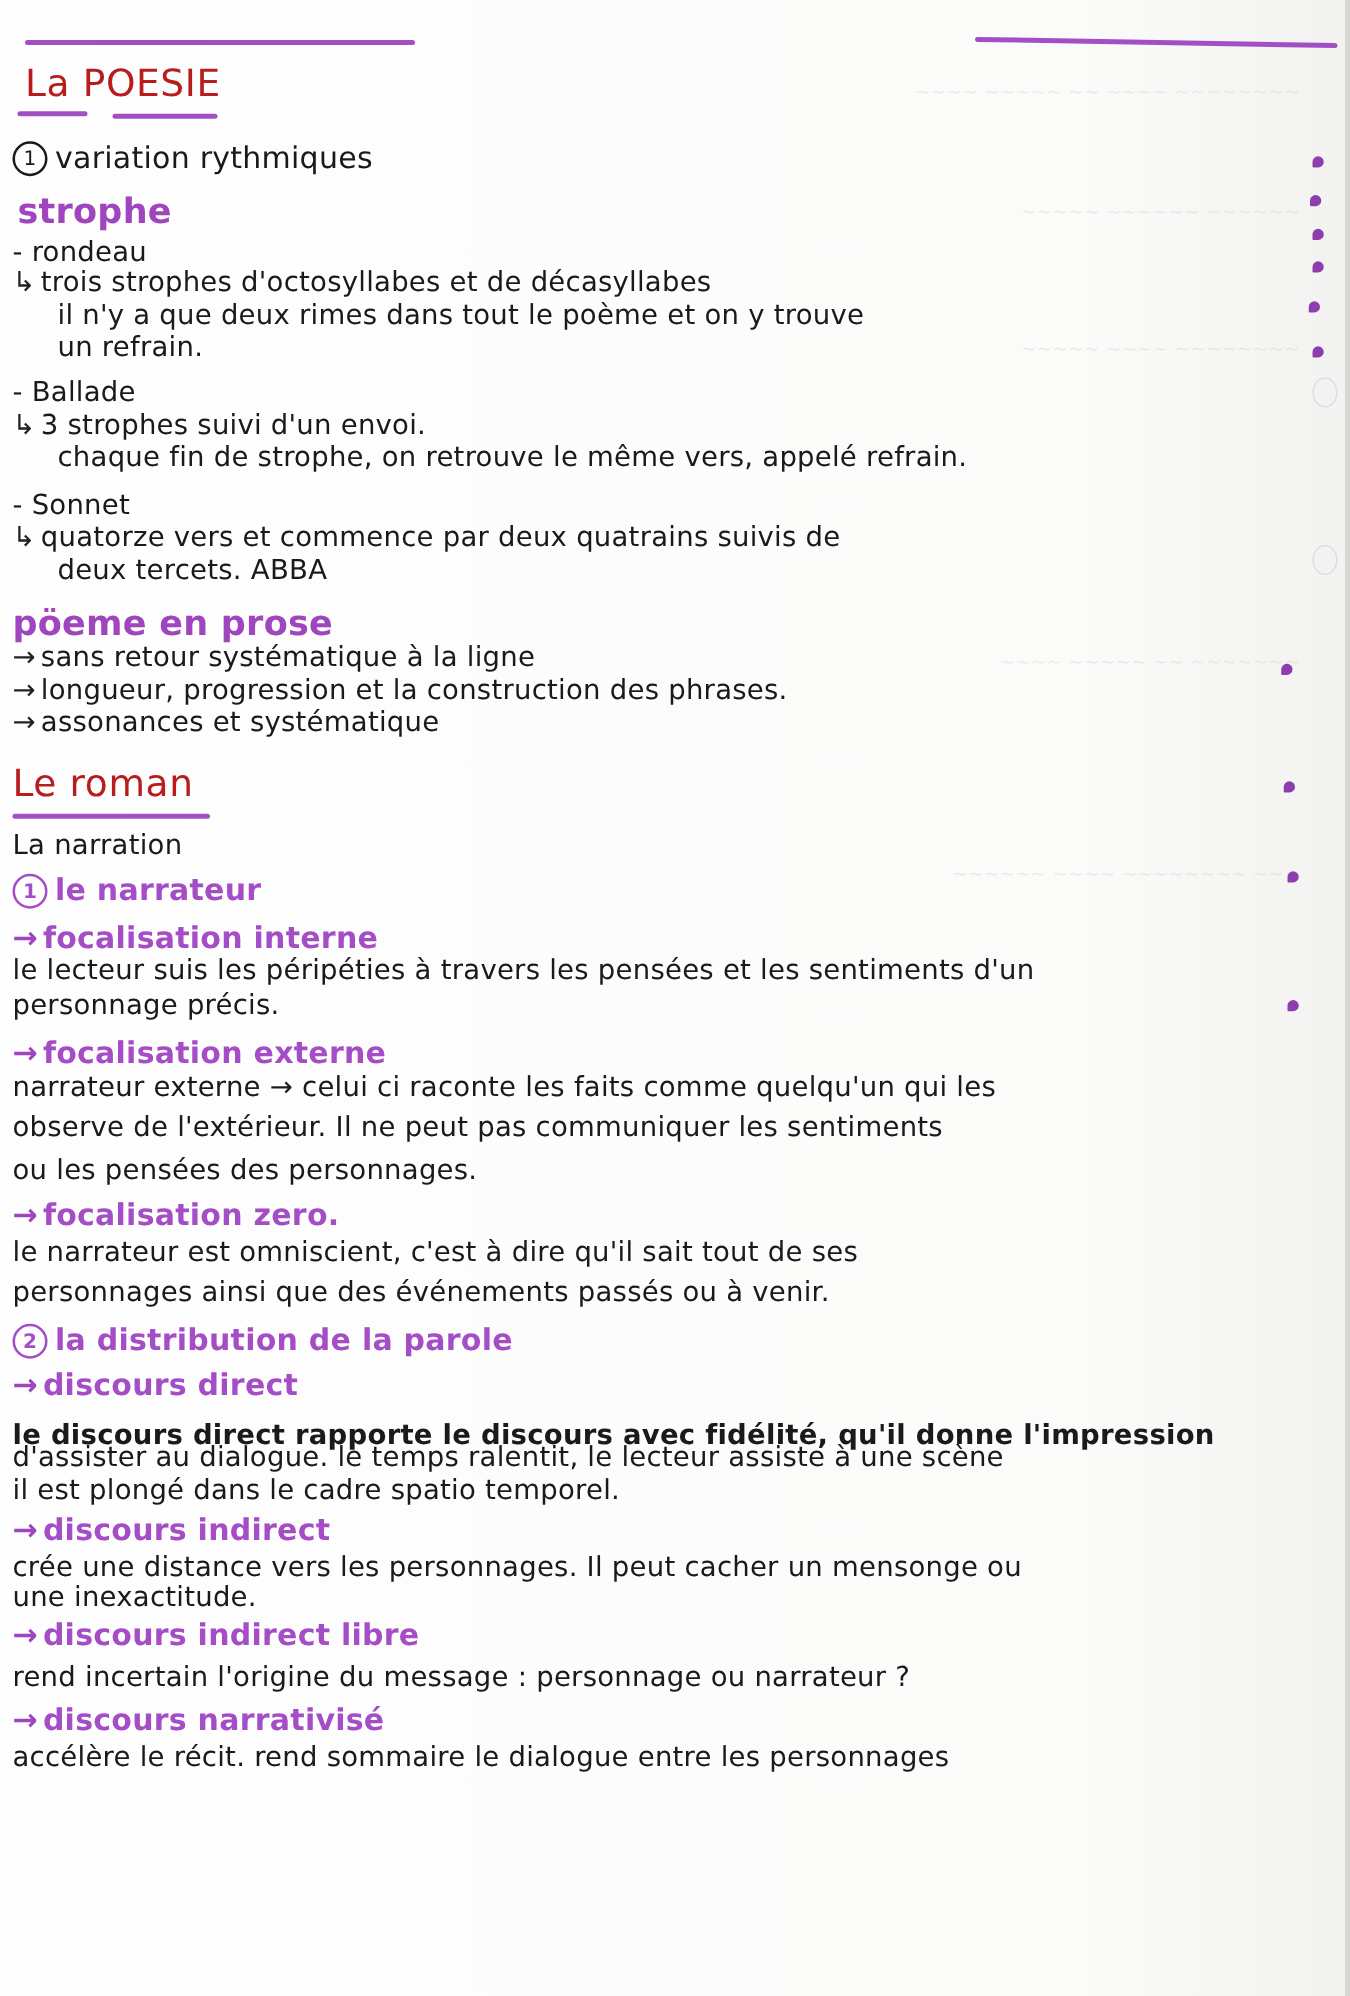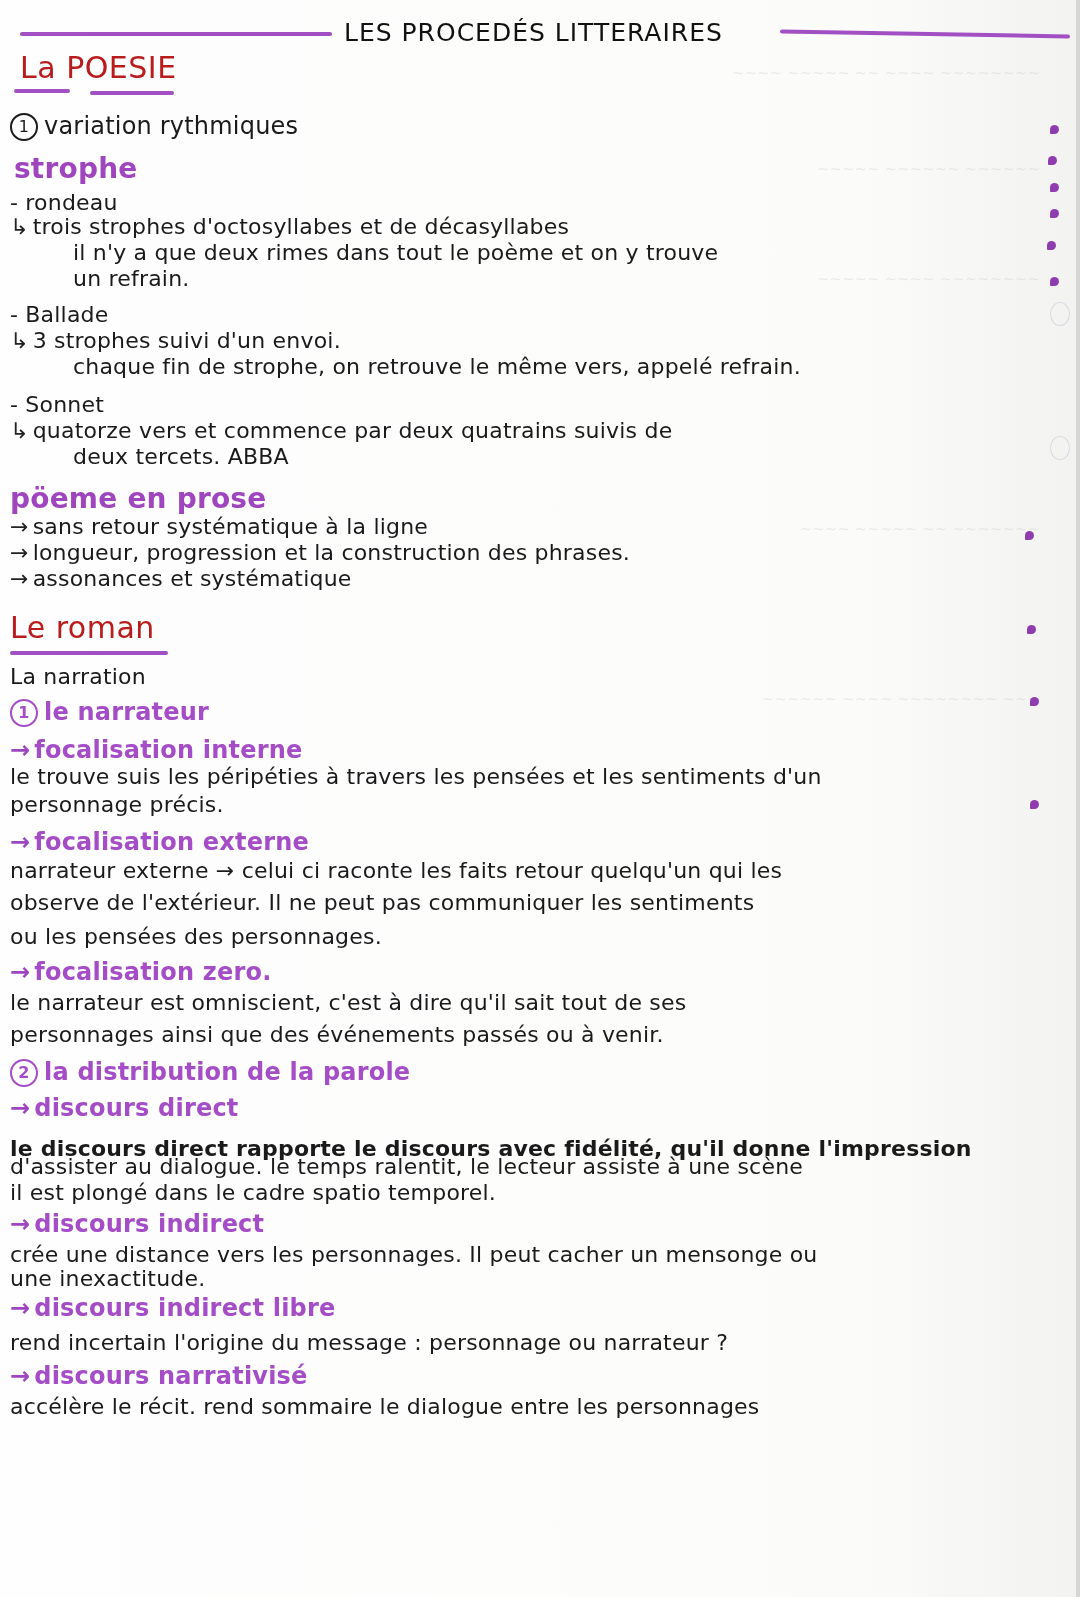--- a/index.html
+++ b/index.html
@@ -75,21 +75,21 @@
     }
     .line {
       position: absolute;
       left: 10px;
       white-space: nowrap;
       font-family: "DejaVu Sans", sans-serif;
       font-size: 22px;
       color: #1a1a1a;
       letter-spacing: 0.2px;
     }
-    .indent1 { left: 46px; margin-left: 27px; }
+    .indent1 { left: 46px; }
     .h-black {
       font-size: 30px;
       color: #b91c1c;
       letter-spacing: 0.5px;
     }
     .h-purple {
       font-size: 28px;
       color: #9f46bf;
       font-weight: bold;
     }
@@ -161,21 +161,20 @@
 <div class="margin-dot" style="left:1050px; top:277px;"></div>
 <div class="hole" style="left:1050px; top:302px;"></div>
 <div class="hole" style="left:1050px; top:436px;"></div>
 <div class="margin-dot" style="left:1025px; top:531px;"></div>
 <div class="margin-dot" style="left:1027px; top:625px;"></div>
 <div class="margin-dot" style="left:1030px; top:697px;"></div>
 <div class="margin-dot" style="left:1030px; top:800px;"></div>
 
 <div class="title-row">
   <div class="title-line-left"></div>
-  <div class="page-title">LES PROCEDÉS LITTERAIRES</div>
   <div class="title-line-right"></div>
 </div>
 
 <div class="line h-black" style="top:50px; left:20px;">La POESIE</div>
 <div class="underline" style="left:14px; top:89px; width:56px;"></div>
 <div class="underline" style="left:90px; top:91px; width:84px;"></div>
 
 <div class="line" style="top:112px; font-size:24px;">
   <span class="circle-num">1</span><span>variation rythmiques</span>
 </div>
@@ -217,27 +216,27 @@
 
 <div class="line" style="top:664px;">La narration</div>
 
 <div class="line sub-purple" style="top:698px;">
   <span class="circle-num">1</span><span>le narrateur</span>
 </div>
 
 <div class="line sub-purple" style="top:736px;">
   <span class="arrow">→</span><span>focalisation interne</span>
 </div>
-<div class="line" style="top:764px;">le trouve suis les péripéties à travers les pensées et les sentiments d'un</div>
+<div class="line" style="top:764px;">le lecteur suis les péripéties à travers les pensées et les sentiments d'un</div>
 <div class="line" style="top:792px;">personnage précis.</div>
 
 <div class="line sub-purple" style="top:828px;">
   <span class="arrow">→</span><span>focalisation externe</span>
 </div>
-<div class="line" style="top:858px;">narrateur externe → celui ci raconte les faits retour quelqu'un qui les</div>
+<div class="line" style="top:858px;">narrateur externe → celui ci raconte les faits comme quelqu'un qui les</div>
 <div class="line" style="top:890px;">observe de l'extérieur. Il ne peut pas communiquer les sentiments</div>
 <div class="line" style="top:924px;">ou les pensées des personnages.</div>
 
 <div class="line sub-purple" style="top:958px;">
   <span class="arrow">→</span><span>focalisation zero.</span>
 </div>
 <div class="line" style="top:990px;">le narrateur est omniscient, c'est à dire qu'il sait tout de ses</div>
 <div class="line" style="top:1022px;">personnages ainsi que des événements passés ou à venir.</div>
 
 <div class="line sub-purple" style="top:1058px;">

